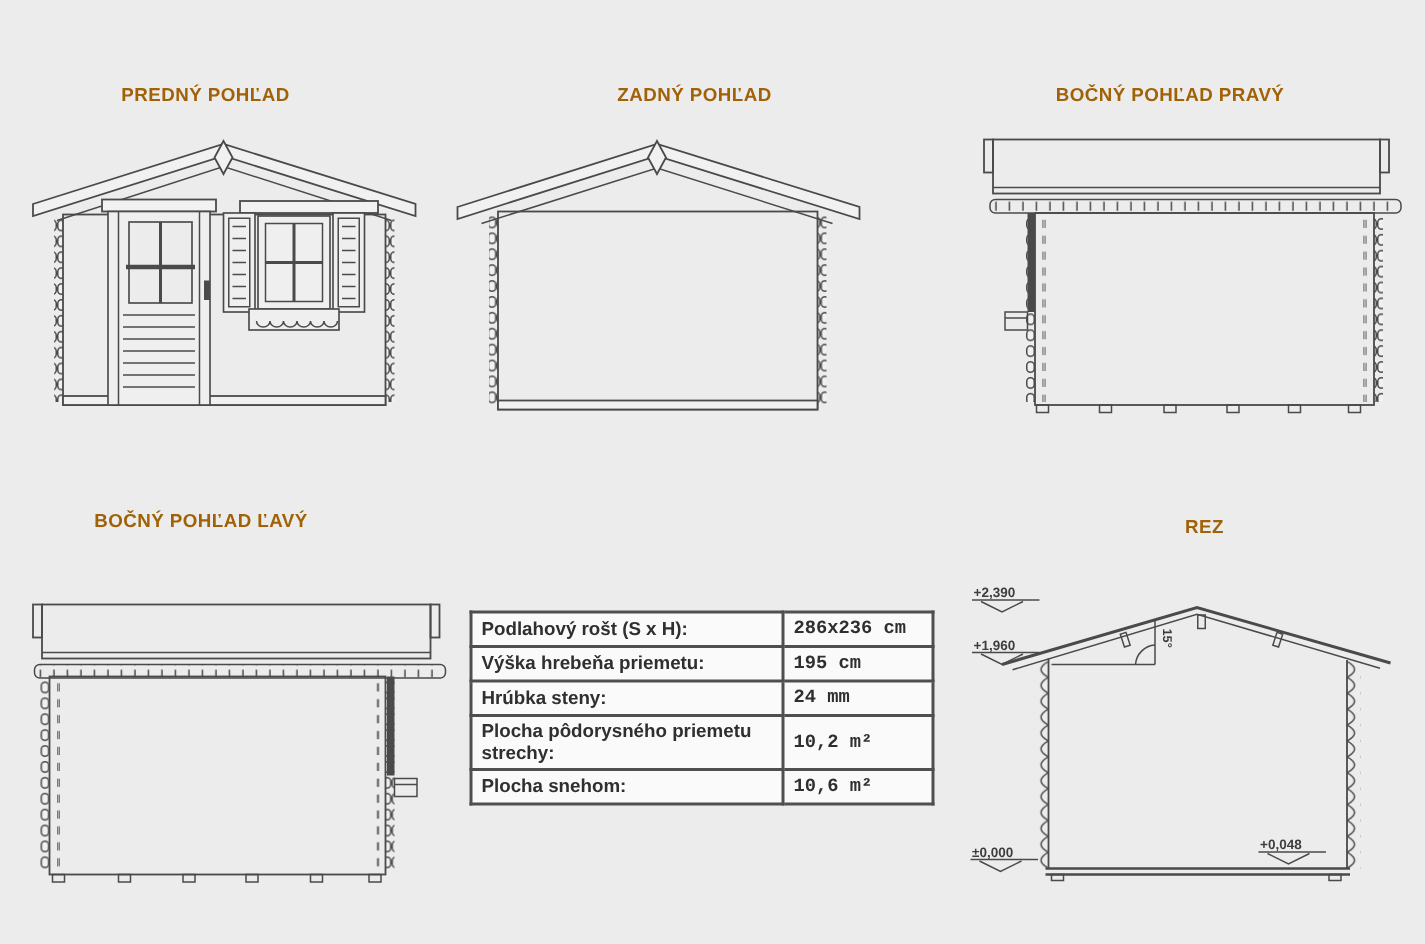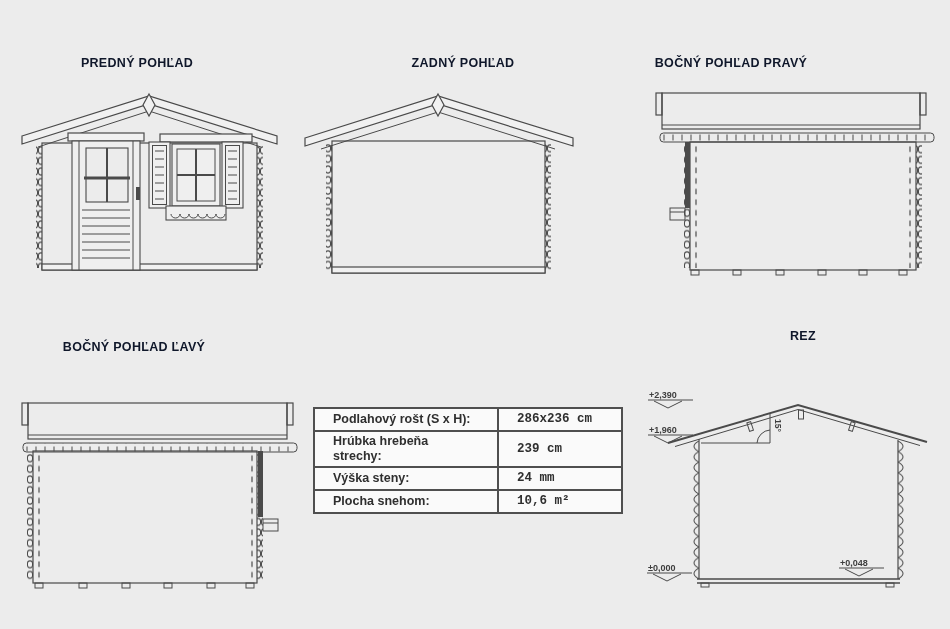--- a/index.html
+++ b/index.html
@@ -1,49 +1,49 @@
 <!DOCTYPE html>
 <html><head>
 <meta charset="utf-8">
 <style>
   html,body{margin:0;padding:0;}
   body{font-family:"Liberation Sans",sans-serif;background:#ececec;}
   .canvas{position:relative;width:950px;height:629px;background:#ececec;overflow:hidden;}
   .view-title{
     position:absolute;transform:translateX(-50%);
-    font-weight:bold;font-size:12.5px;color:#0f172a;letter-spacing:.3px;white-space:nowrap;
+    font-weight:bold;font-size:12.5px;color:#a16207;letter-spacing:.3px;white-space:nowrap;
   }
   svg{position:absolute;}
   .ln{stroke:#4a4a4a;fill:none;stroke-width:1.2;}
   .thin{stroke:#4a4a4a;fill:none;stroke-width:1;}
   .shape{fill:#f1f1f1;stroke:#4a4a4a;stroke-width:1.2;}
   .lite{fill:#efefef;stroke:#4a4a4a;stroke-width:1.1;}
   .dark{fill:#4a4a4a;stroke:none;}
   .lvl{font:bold 9px "Liberation Sans",sans-serif;fill:#3d3d3d;}
   .ang{font:bold 8.5px "Liberation Sans",sans-serif;fill:#3d3d3d;}
   table.spec{
     position:absolute;left:313px;top:407px;width:310px;
     border-collapse:collapse;background:#fafafa;table-layout:fixed;
   }
   table.spec td{
     border:2px solid #4f4f4f;font-weight:bold;font-size:12.5px;line-height:15px;
-    color:#2f2f2f;padding:2px 18px;vertical-align:middle;height:17px;
+    color:#2f2f2f;padding:2px 6px;vertical-align:middle;height:17px;
   }
   table.spec td.val{width:86px;font-family:Liberation Mono, monospace;}
 </style>
 </head>
 <body>
 
 <div class="canvas">
 
   <div class="view-title" style="left:137px;top:56px;">PREDNÝ POHĽAD</div>
   <div class="view-title" style="left:463px;top:56px;">ZADNÝ POHĽAD</div>
-  <div class="view-title" style="left:731px;top:56px;">BOČNÝ POHĽAD PRAVÝ</div>
+  <div class="view-title" style="left:780px;top:56px;">BOČNÝ POHĽAD PRAVÝ</div>
   <div class="view-title" style="left:134px;top:340px;">BOČNÝ POHĽAD ĽAVÝ</div>
-  <div class="view-title" style="left:803px;top:329px;">REZ</div>
+  <div class="view-title" style="left:803px;top:344px;">REZ</div>
 
   <svg style="left:8px;top:90px;" width="282" height="198" viewBox="0 0 282 198">
     <defs>
       <pattern id="f-rows" width="215" height="10.6" patternUnits="userSpaceOnUse" patternTransform="translate(34,53)">
         <rect x="0.6" y="0.8" width="213.8" height="9" rx="4.5" fill="#f1f1f1" stroke="#4a4a4a" stroke-width="1"></rect>
       </pattern>
       <pattern id="f-cap" width="6" height="10.6" patternUnits="userSpaceOnUse" patternTransform="translate(0,55)">
         <rect x="0.5" y="1.8" width="5" height="7" rx="2.5" fill="#f1f1f1" stroke="#4a4a4a" stroke-width="1"></rect>
       </pattern>
     </defs>
@@ -284,26 +284,30 @@
     </g>
   </svg>
 
   <table class="spec">
     <tbody>
       <tr>
         <td class="lbl">Podlahový rošt (S x H):</td>
         <td class="val">286x236 cm</td>
       </tr>
       <tr>
-        <td class="lbl">Hrúbka hrebeňa strechy:</td>
-        <td class="val">239 cm</td>
-      </tr>
-      <tr>
-        <td class="lbl">Výška steny:</td>
+        <td class="lbl">Výška hrebeňa priemetu:</td>
+        <td class="val">195 cm</td>
+      </tr>
+      <tr>
+        <td class="lbl">Hrúbka steny:</td>
         <td class="val">24 mm</td>
+      </tr>
+      <tr>
+        <td class="lbl">Plocha pôdorysného priemetu strechy:</td>
+        <td class="val">10,2 m²</td>
       </tr>
       <tr>
         <td class="lbl">Plocha snehom:</td>
         <td class="val">10,6 m²</td>
       </tr>
     </tbody>
   </table>
 
 </div>
 

